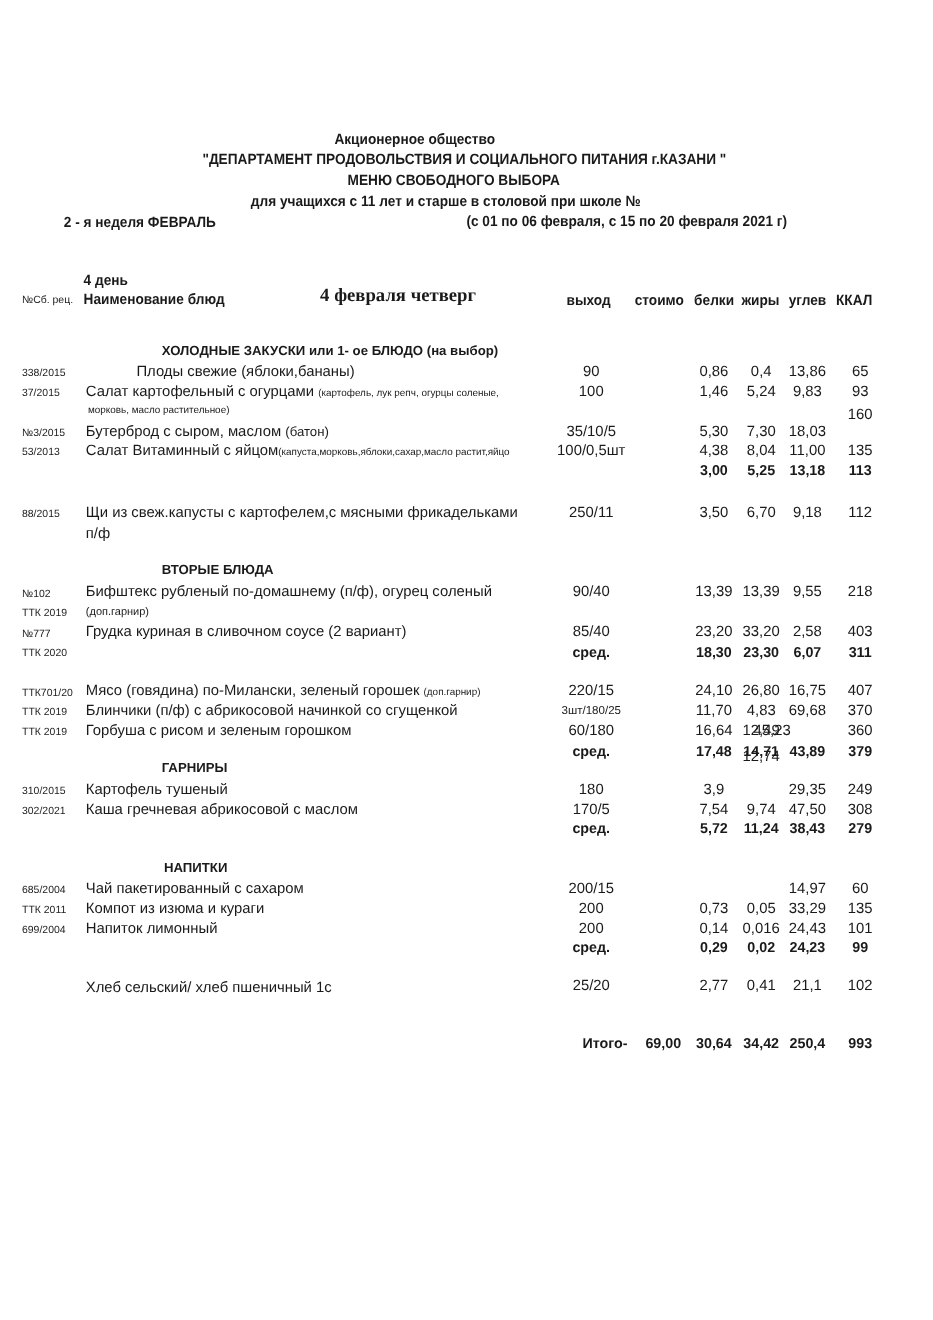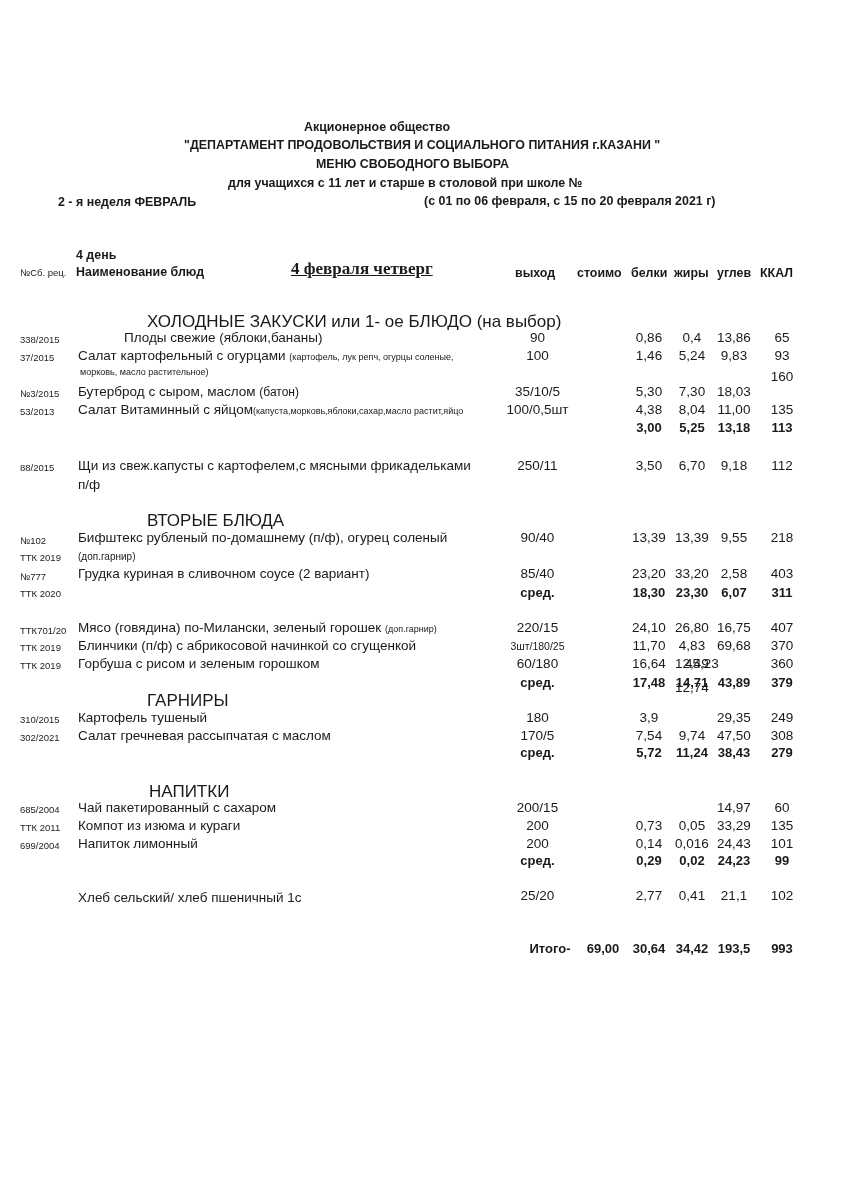--- a/index.html
+++ b/index.html
@@ -5,22 +5,22 @@
   html, body { margin: 0; padding: 0; background: #ffffff; }
   body { width: 848px; height: 1200px; position: relative; overflow: hidden;
          font-family: "Liberation Sans", sans-serif; color: #1a1a1a; }
   .abs { position: absolute; white-space: nowrap; }
   .hdr { font-weight: bold; font-size: 13.5px; transform: scaleX(0.92); transform-origin: left center; }
   .code { font-size: 9.5px; color: #222; }
   .name { font-size: 13.5px; }
   .note { font-size: 9px; }
   .num { font-size: 13.5px; text-align: center; }
   .numb { font-size: 13px; font-weight: bold; text-align: center; }
-  .sect { font-weight: normal; font-size: 17px; }
-  .serif { font-family: "Liberation Serif", serif; font-weight: bold; font-size: 17px; text-decoration: underline; }
+  .sect { font-weight: bold; font-size: 12px; }
+  .serif { font-family: "Liberation Serif", serif; font-weight: bold; font-size: 17px; }
 </style>
 </head>
 <body>
 
 <div class="abs hdr" style="left:304px;top:119px;">Акционерное  общество</div>
 <div class="abs hdr" style="left:184px;top:137px;">"ДЕПАРТАМЕНТ  ПРОДОВОЛЬСТВИЯ И СОЦИАЛЬНОГО ПИТАНИЯ г.КАЗАНИ "</div>
 <div class="abs hdr" style="left:316px;top:156px;">МЕНЮ  СВОБОДНОГО  ВЫБОРА</div>
 <div class="abs hdr" style="left:228px;top:175px;">для  учащихся с 11 лет и старше  в  столовой при школе   №</div>
 <div class="abs hdr" style="left:58px;top:194px;">2 - я неделя  ФЕВРАЛЬ</div>
 <div class="abs hdr" style="left:424px;top:193px;">(с 01 по 06 февраля, с 15 по 20 февраля 2021 г)</div>
@@ -175,21 +175,21 @@
   <div class="abs name" style="left:78px;top:710px;">Картофель тушеный</div>
   <div class="abs num" style="left:510px;width:55px;top:710px;">180</div>
   <div class="abs num" style="left:626px;width:46px;top:710px;">3,9</div>
   <div class="abs num" style="left:669px;width:46px;top:680px;text-align:center;">12,74</div>
   <div class="abs num" style="left:712px;width:44px;top:710px;">29,35</div>
   <div class="abs num" style="left:764px;width:36px;top:710px;">249</div>
 </div>
 
 <div>
   <div class="abs code" style="left:20px;top:732px;">302/2021</div>
-  <div class="abs name" style="left:78px;top:728px;">Салат гречневая  рассыпчатая с маслом</div>
+  <div class="abs name" style="left:78px;top:728px;">Каша гречневая  абрикосовой с маслом</div>
   <div class="abs num" style="left:510px;width:55px;top:728px;">170/5</div>
   <div class="abs num" style="left:626px;width:46px;top:728px;">7,54</div>
   <div class="abs num" style="left:669px;width:46px;top:728px;">9,74</div>
   <div class="abs num" style="left:712px;width:44px;top:728px;">47,50</div>
   <div class="abs num" style="left:764px;width:36px;top:728px;">308</div>
 </div>
 
 <div>
   <div class="abs numb" style="left:510px;width:55px;top:745px;">сред.</div>
   <div class="abs numb" style="left:626px;width:46px;top:745px;">5,72</div>
@@ -245,15 +245,15 @@
   <div class="abs num" style="left:669px;width:46px;top:888px;">0,41</div>
   <div class="abs num" style="left:712px;width:44px;top:888px;">21,1</div>
   <div class="abs num" style="left:764px;width:36px;top:888px;">102</div>
 </div>
 
 <div>
   <div class="abs numb" style="left:520px;width:60px;top:941px;">Итого-</div>
   <div class="abs numb" style="left:578px;width:50px;top:941px;">69,00</div>
   <div class="abs numb" style="left:626px;width:46px;top:941px;">30,64</div>
   <div class="abs numb" style="left:669px;width:46px;top:941px;">34,42</div>
-  <div class="abs numb" style="left:712px;width:44px;top:941px;">193,5</div>
+  <div class="abs numb" style="left:712px;width:44px;top:941px;">250,4</div>
   <div class="abs numb" style="left:764px;width:36px;top:941px;">993</div>
 </div>
 
 </body></html>

